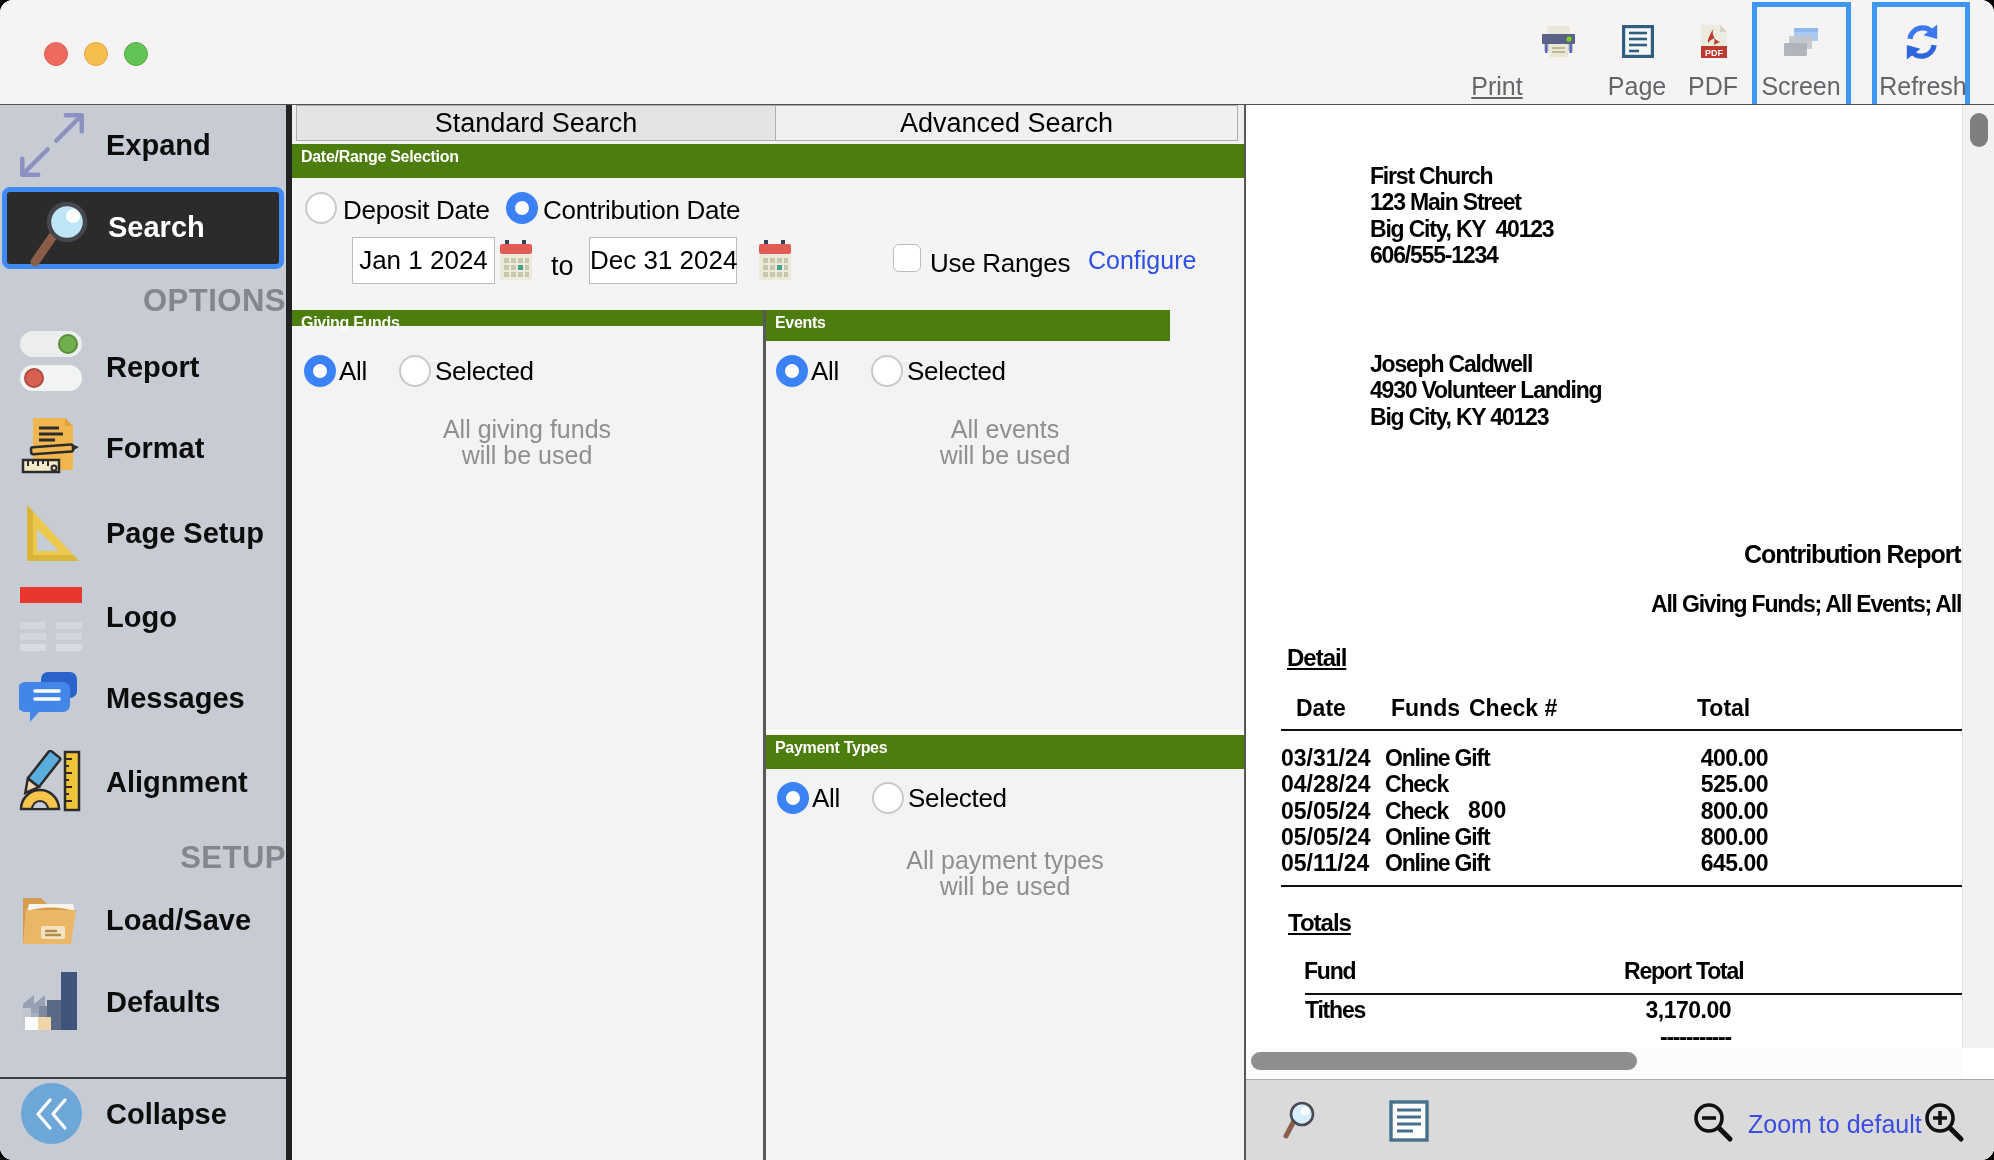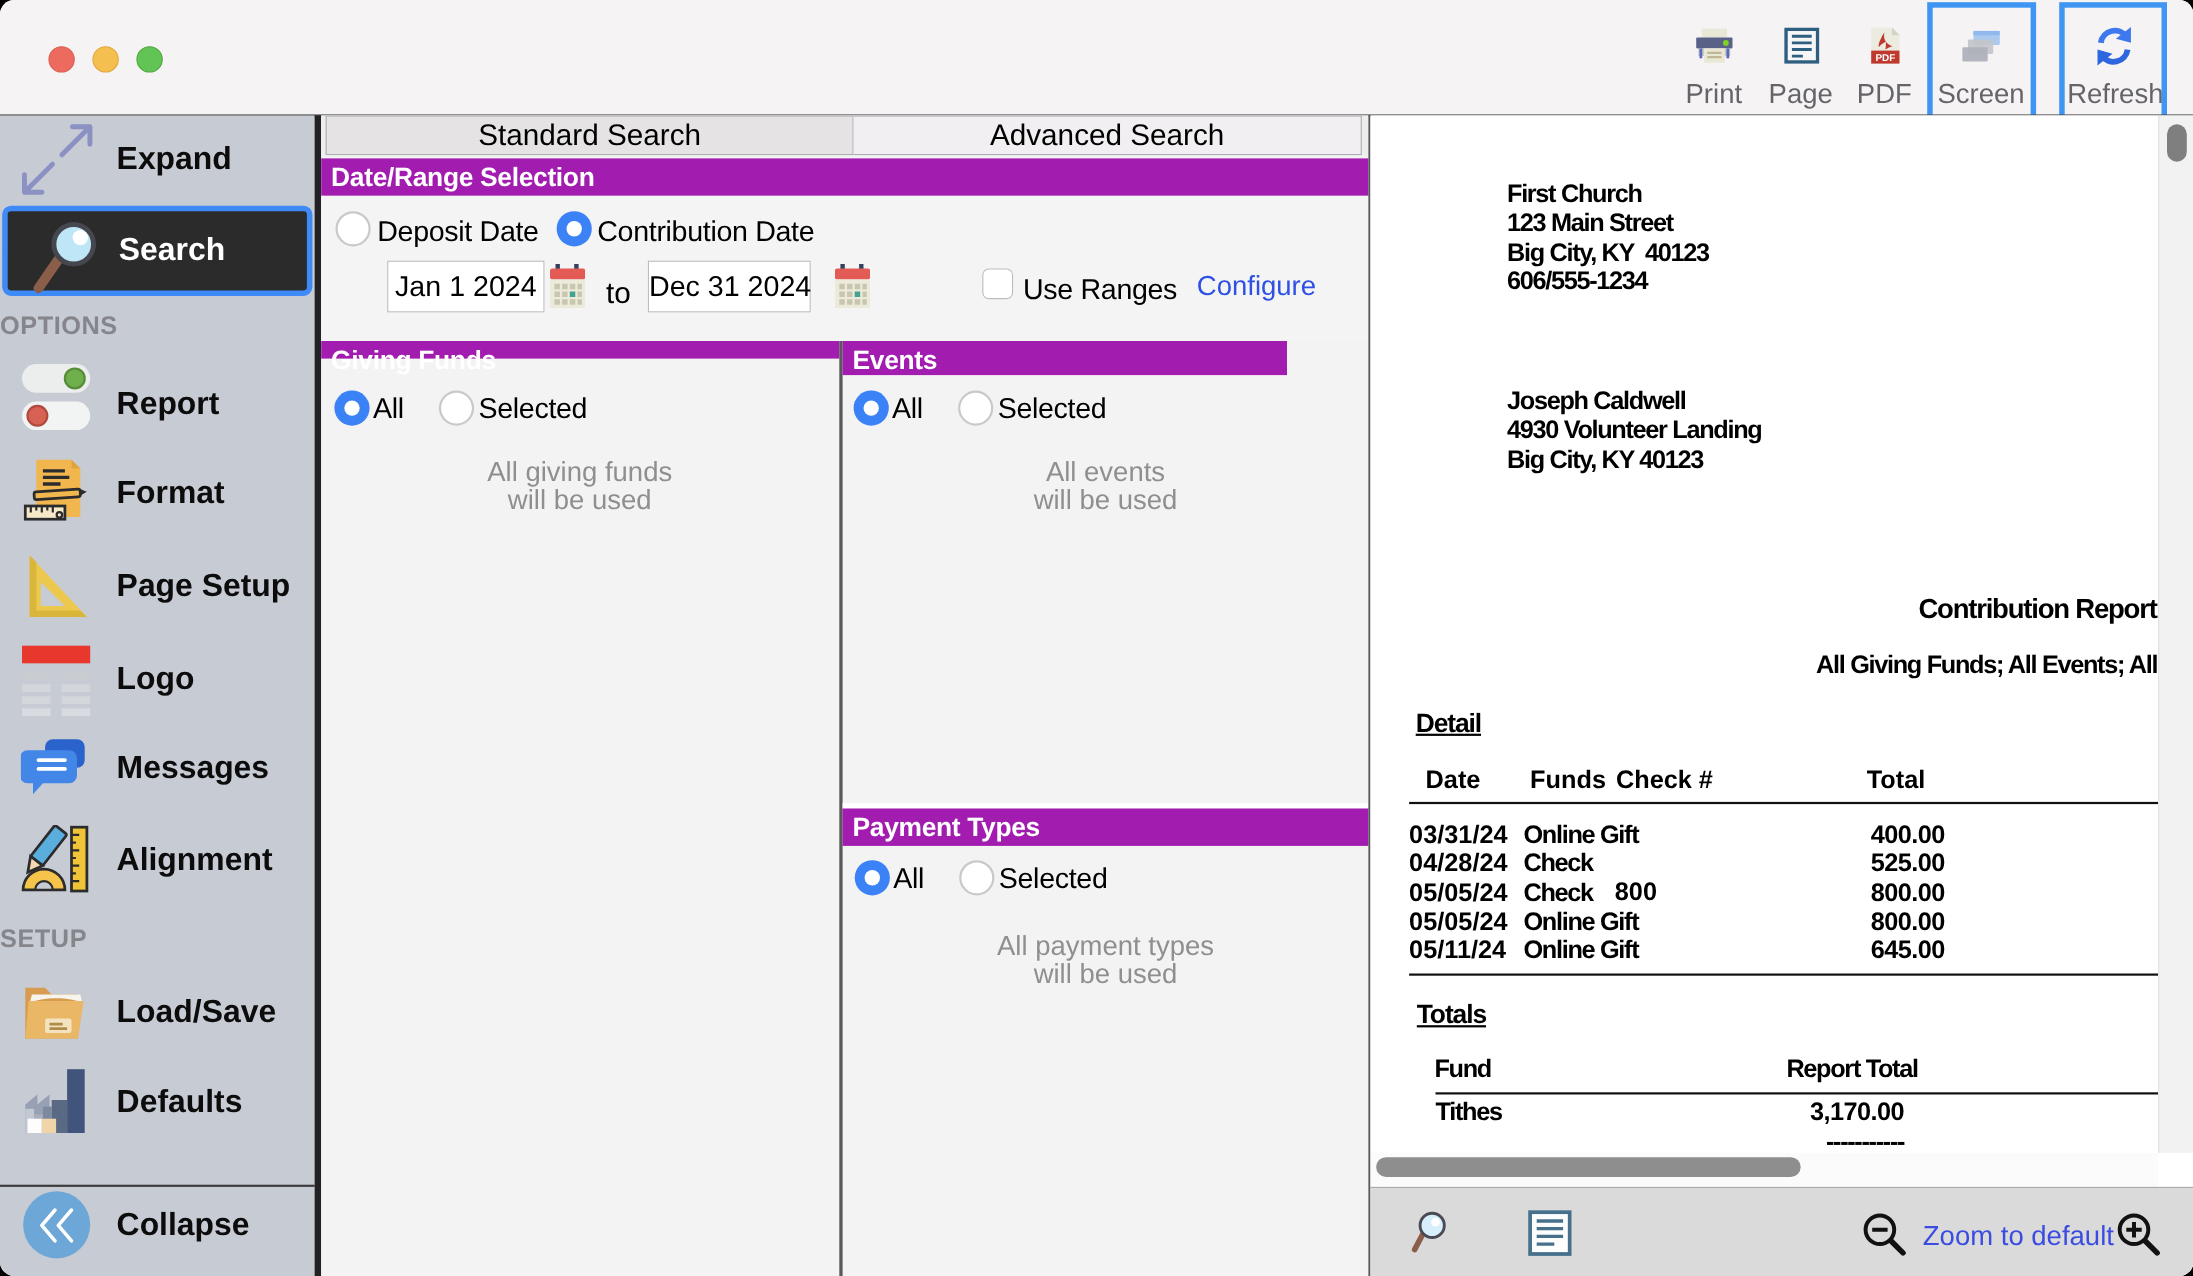--- a/index.html
+++ b/index.html
@@ -14,26 +14,26 @@
   .tl { border-radius:50%; width:24px; height:24px; top:42px; }
   #title { left:190px; top:36px; font-size:30px; font-weight:700; color:#3e3e40; letter-spacing:-0.4px;}
   .toollabel { font-size:25px; color:#656569; top:72px; width:160px; text-align:center; }
   #hline { left:0; top:104px; width:1994px; height:2px; background:#505050; }
 
   
   #sidebar { left:0; top:105px; width:286px; height:1055px; background:#c7cbd3; }
   #sbline { left:286px; top:105px; width:6px; height:1055px; background:#222224; }
   .sbitem { left:0; width:312px; height:82px; }
   .sblabel { left:106px; font-size:29px; font-weight:700; color:#0c0c0c; white-space:nowrap; }
-  .sbhead { left:0; width:286px; text-align:left; font-size:23px; font-weight:700; color:#85868b; letter-spacing:0.5px;}
+  .sbhead { left:0; width:286px; text-align:right; font-size:31px; font-weight:700; color:#85868b; letter-spacing:0.5px;}
   .sbicon { left:19px; width:64px; height:64px; }
 
   
   #middle { left:292px; top:105px; width:952px; height:1055px; background:#f4f3f4; }
-  .hdr { background:#a21caf; color:#fff; font-size:24px; font-weight:700; letter-spacing:-0.3px; }
+  .hdr { background:#4d7c0f; color:#fff; font-size:16px; font-weight:700; letter-spacing:-0.3px; }
   .hdr span { position:absolute; left:9px; top:4px; }
   .radio { width:32px; height:32px; border-radius:50%; background:#fff; border:2px solid #c9c9c9; }
   .radio.on { background:#3b82f7; border:none; }
   .radio.on::after { content:""; position:absolute; left:9px; top:9px; width:14px; height:14px;
                      border-radius:50%; background:#fff; }
   .rlabel { font-size:26px; color:#000; letter-spacing:-0.3px; }
   .graytxt { font-size:25px; color:#8f8f8f; text-align:center; line-height:26px; }
 
   
   #mdline { left:1244px; top:105px; width:2px; height:1055px; background:#58585a; }
@@ -49,21 +49,21 @@
 </style>
 </head>
 <body>
 <div id="win">
 
   <div id="titlebar" class="abs">
     <div class="abs tl" style="left:44px; background:#ec6a5e; border:1px solid #dd5f53;"></div>
     <div class="abs tl" style="left:84px; background:#f5bf4f; border:1px solid #e0a73e;"></div>
     <div class="abs tl" style="left:124px; background:#62c454; border:1px solid #51a83f;"></div>
 
-    <div class="abs toollabel" style="left:1478px;">Print</div>
+    <div class="abs toollabel" style="left:1417px;text-decoration:underline;">Print</div>
     <div class="abs toollabel" style="left:1557px;">Page</div>
     <div class="abs toollabel" style="left:1633px;">PDF</div>
     <div class="abs toollabel" style="left:1721px;">Screen</div>
     <div class="abs toollabel" style="left:1843px;">Refresh</div>
     <svg class="abs" style="left:1541px; top:25px; width:35px; height:33px;" viewBox="0 0 35 33">
       <rect x="6" y="1" width="23" height="10" fill="#e9e7d6"></rect>
       <rect x="1" y="9" width="33" height="10" rx="1" fill="#596189"></rect>
       <circle cx="28" cy="14" r="2.6" fill="#7ed321"></circle>
       <rect x="3" y="19" width="29" height="7" fill="#c9c9bd"></rect>
       <rect x="4" y="19" width="2.5" height="9" fill="#5868c8"></rect>

